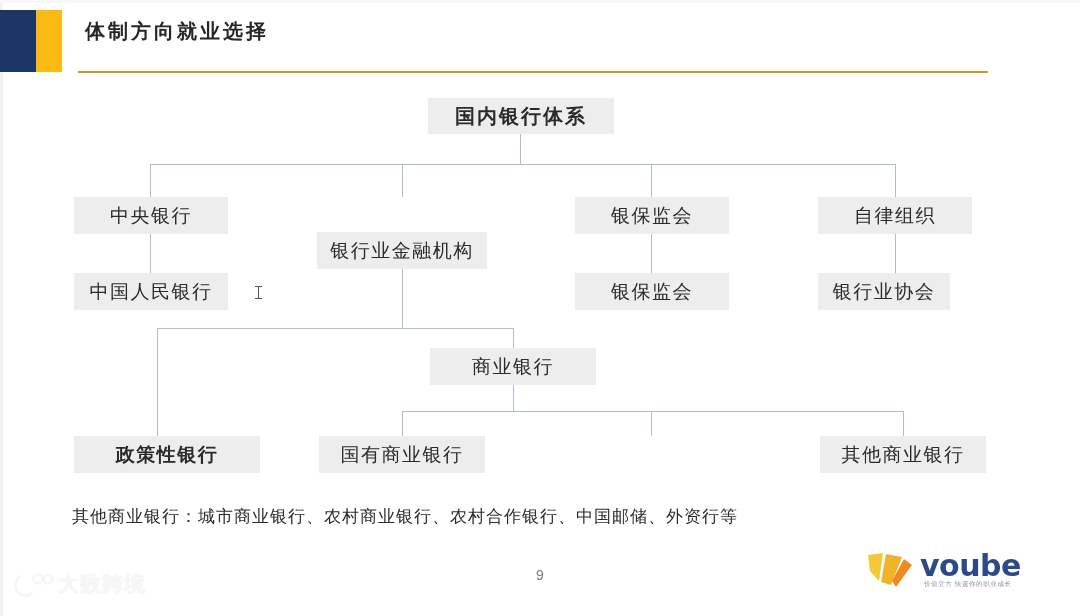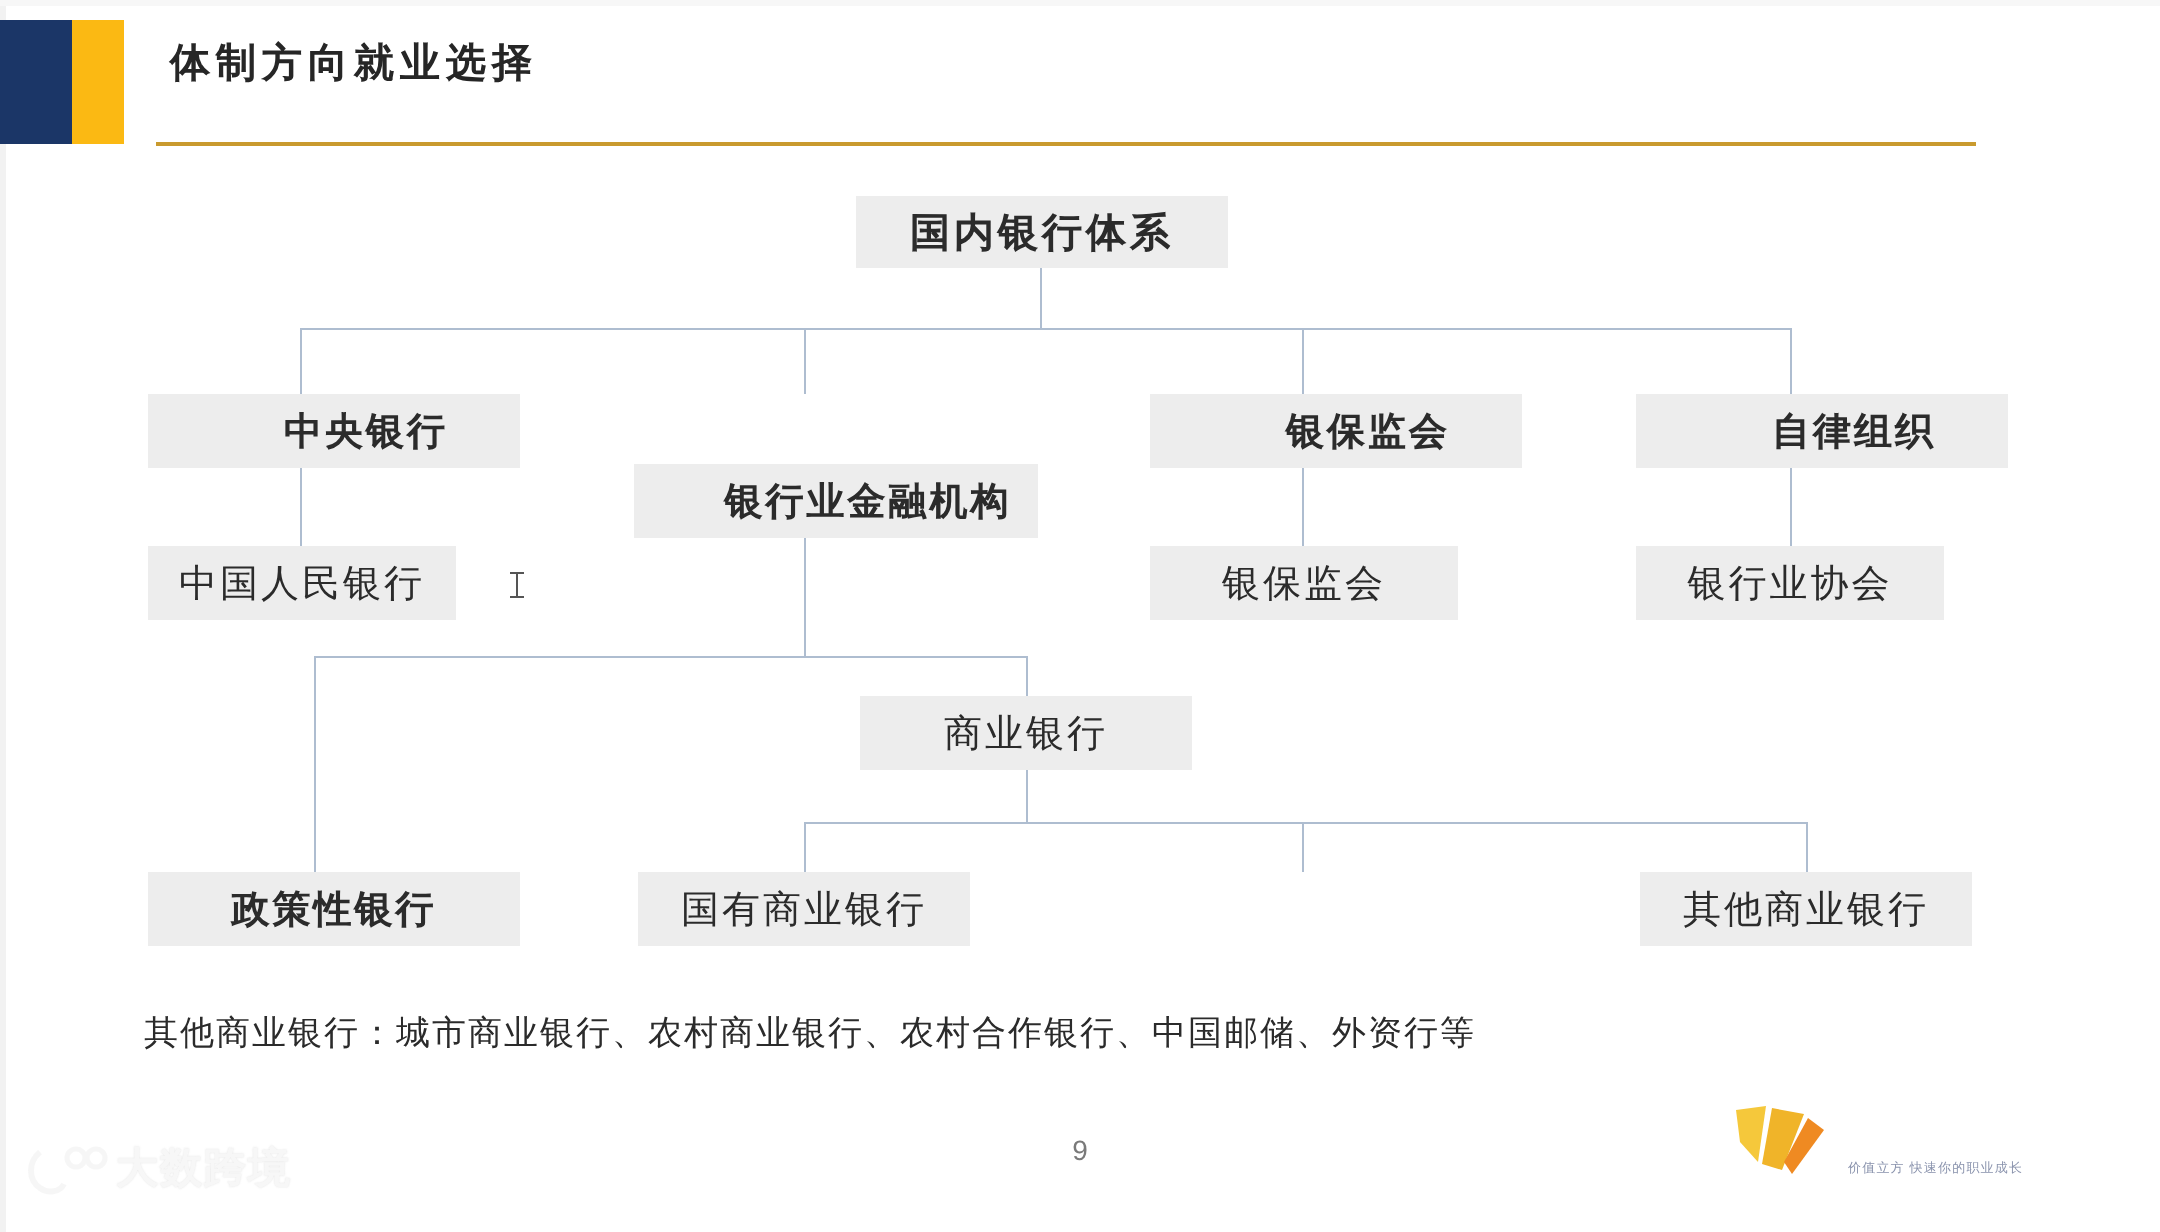--- a/index.html
+++ b/index.html
@@ -41,21 +41,21 @@
   .node{
     position:absolute;
     background:#ededed;
     display:flex;align-items:center;justify-content:center;
     color:#2b2b2b;
     font-family:"Liberation Serif","DejaVu Serif",serif;
     white-space:nowrap;
     letter-spacing:1.5px;
   }
   .node.lvl0{font-size:20px;font-weight:700;letter-spacing:2px;}
-  .node.lvl1{font-size:19px;font-weight:700;padding-left:32px;}
+  .node.lvl1{font-size:19px;font-weight:400;}
   .node.lvl2{font-size:19px;font-weight:400;}
   .node.lvl3{font-size:19px;font-weight:400;}
 
   .ln{position:absolute;background:#aebdd0;}
   .ln.v{width:1px;}
   .ln.h{height:1px;}
 
   
   #text-caret{
     position:absolute;left:255px;top:285px;
@@ -145,21 +145,21 @@
 
     <div class="node lvl0" style="left:428px;top:98px;width:186px;height:36px;">国内银行体系</div>
 
     <div class="node lvl1" style="left:74px;top:197px;width:154px;height:37px;">中央银行</div>
     <div class="node lvl1" style="left:317px;top:197px;width:170px;height:37px;margin-top:35px;">银行业金融机构</div>
     <div class="node lvl1" style="left:575px;top:197px;width:154px;height:37px;">银保监会</div>
     <div class="node lvl1" style="left:818px;top:197px;width:154px;height:37px;">自律组织</div>
 
     <div class="node lvl2" style="left:74px;top:273px;width:154px;height:37px;">中国人民银行</div>
     <div class="node lvl2" style="left:575px;top:273px;width:154px;height:37px;">银保监会</div>
-    <div class="node lvl2" style="left:818px;top:273px;width:154px;height:37px;">银行业协会</div>
+    <div class="node lvl2" style="left:818px;top:273px;width:132px;height:37px;">银行业协会</div>
     <div class="node lvl2" style="left:430px;top:348px;width:166px;height:37px;">商业银行</div>
 
     <div class="node lvl3" style="left:74px;top:436px;width:186px;height:37px;font-weight:bold;">政策性银行</div>
     <div class="node lvl3" style="left:319px;top:436px;width:166px;height:37px;">国有商业银行</div>
     <div class="node lvl3" style="left:820px;top:436px;width:166px;height:37px;">其他商业银行</div>
   </div>
 
   <div id="text-caret">
     <span class="cap-t"></span>
       <span class="bar"></span>
@@ -169,20 +169,21 @@
   <div id="footnote">其他商业银行：城市商业银行、农村商业银行、农村合作银行、中国邮储、外资行等</div>
 
   <div id="page-number">9</div>
 
   <div id="brand-logo">
     <svg id="brand-mark" viewBox="0 0 48 40">
       <polygon points="2,4 17,2 13,30 4,20" fill="#f5c83b"></polygon>
       <polygon points="20,3 36,6 25,34 15,31" fill="#f0b429"></polygon>
       <polygon points="38,8 46,14 30,36 26,30" fill="#ef8a22"></polygon>
     </svg>
+    <div id="brand-word">voube</div>
     <div id="brand-tagline">价值立方 快速你的职业成长</div>
   </div>
 
   <div id="watermark">
     <svg id="wm-mark" viewBox="0 0 42 26">
       <path d="M6,4 C0,9 0,18 6,22 C10,25 16,24 18,20" fill="none" stroke="#f0f0f0" stroke-width="3"></path>
       <circle cx="24" cy="7" r="4.5" fill="none" stroke="#f0f0f0" stroke-width="2.6"></circle>
       <circle cx="34" cy="7" r="4.5" fill="none" stroke="#f0f0f0" stroke-width="2.6"></circle>
     </svg>
     <div id="wm-text">大数跨境</div>

